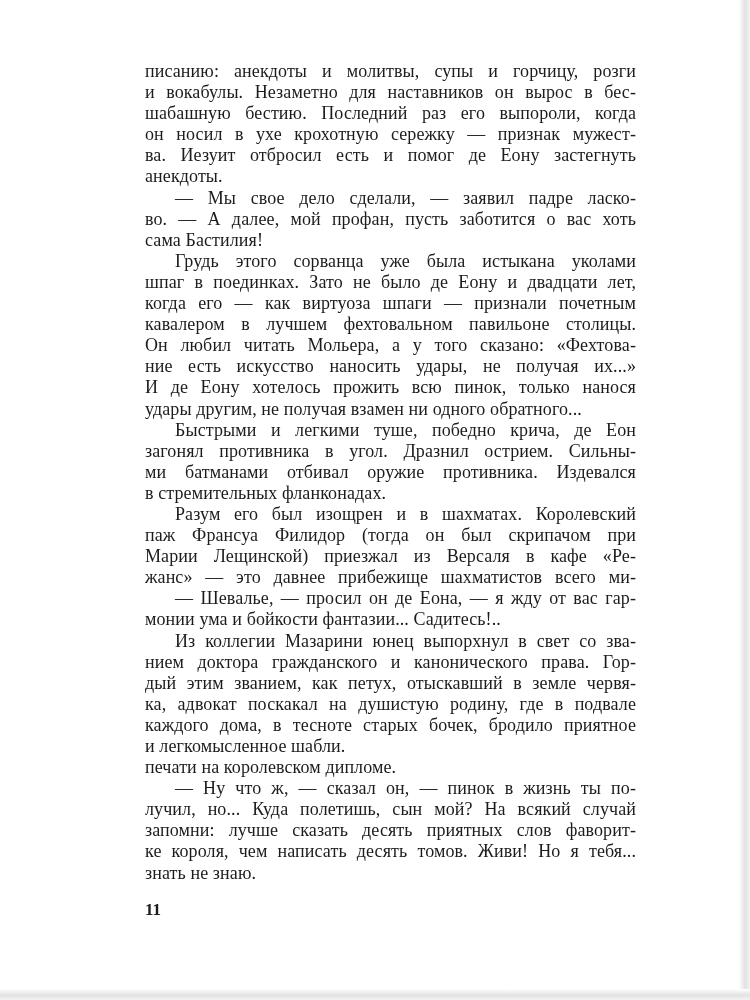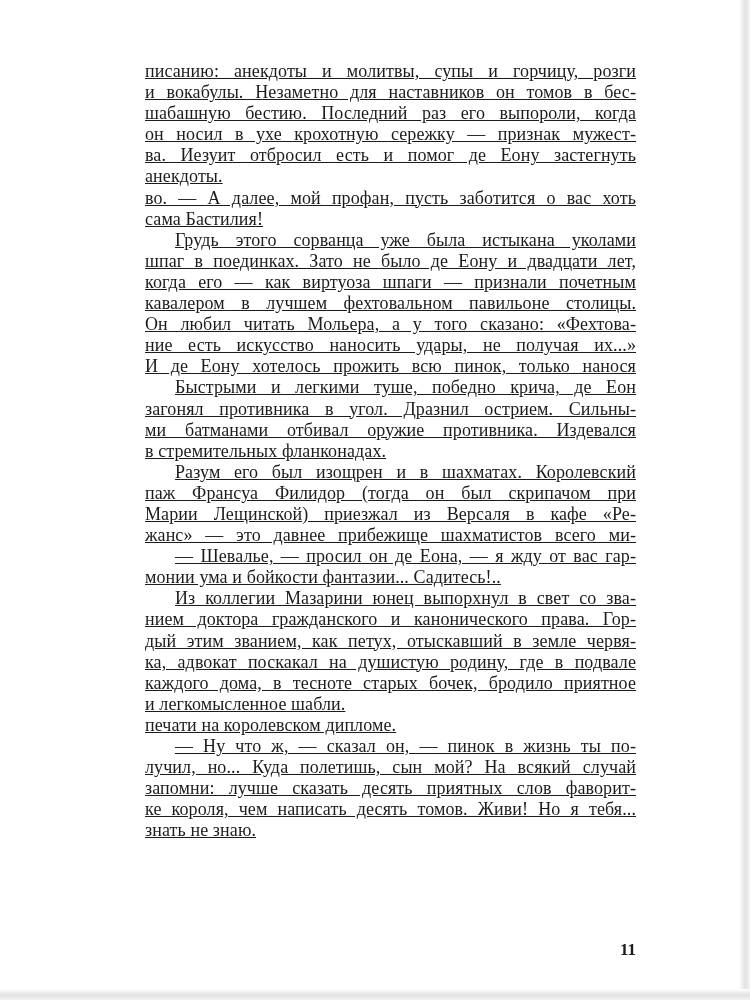--- a/index.html
+++ b/index.html
@@ -30,35 +30,34 @@
   .paragraph {
     margin: 0;
     padding: 0;
   }
   .line {
     font-size: 18px;
     line-height: 21.1px;
     text-align: justify;
     color: #1c1c1c;
     letter-spacing: 0.1px;
-    text-decoration: underline;
   }
   .line.jl {
     
     text-align-last: justify;
   }
   .line.indent {
     text-indent: 30px;
   }
   .folio {
     position: absolute;
-    top: 940px;
+    top: 900px;
     left: 145px;
     width: 491px;
-    text-align: right;
+    text-align: left;
     font-weight: bold;
     font-size: 17px;
     color: #1c1c1c;
   }
   .edge-right {
     position: absolute;
     top: 0;
     right: 0;
     width: 11px;
     height: 100%;
@@ -73,38 +72,40 @@
     background: linear-gradient(to bottom, #ffffff 0%, #e2e2e2 55%, #f3f3f3 100%);
   }
 </style>
 </head>
 <body>
 
 <div class="page">
   <main class="text-block">
       <div class="paragraph">
         <div class="line jl">писанию: анекдоты и молитвы, супы и горчицу, розги</div>
-        <div class="line jl">и вокабулы. Незаметно для наставников он томов в бес-</div>
+        <div class="line jl">и вокабулы. Незаметно для наставников он вырос в бес-</div>
         <div class="line jl">шабашную бестию. Последний раз его выпороли, когда</div>
         <div class="line jl">он носил в ухе крохотную сережку — признак мужест-</div>
         <div class="line jl">ва. Иезуит отбросил есть и помог де Еону застегнуть</div>
         <div class="line">анекдоты.</div>
       </div>
       <div class="paragraph">
+        <div class="line jl indent">— Мы свое дело сделали, — заявил падре ласко-</div>
         <div class="line jl">во. — А далее, мой профан, пусть заботится о вас хоть</div>
         <div class="line">сама Бастилия!</div>
       </div>
       <div class="paragraph">
         <div class="line jl indent">Грудь этого сорванца уже была истыкана уколами</div>
         <div class="line jl">шпаг в поединках. Зато не было де Еону и двадцати лет,</div>
         <div class="line jl">когда его — как виртуоза шпаги — признали почетным</div>
         <div class="line jl">кавалером в лучшем фехтовальном павильоне столицы.</div>
         <div class="line jl">Он любил читать Мольера, а у того сказано: «Фехтова-</div>
         <div class="line jl">ние есть искусство наносить удары, не получая их...»</div>
         <div class="line jl">И де Еону хотелось прожить всю пинок, только нанося</div>
+        <div class="line">удары другим, не получая взамен ни одного обратного...</div>
       </div>
       <div class="paragraph">
         <div class="line jl indent">Быстрыми и легкими туше, победно крича, де Еон</div>
         <div class="line jl">загонял противника в угол. Дразнил острием. Сильны-</div>
         <div class="line jl">ми батманами отбивал оружие противника. Издевался</div>
         <div class="line">в стремительных фланконадах.</div>
       </div>
       <div class="paragraph">
         <div class="line jl indent">Разум его был изощрен и в шахматах. Королевский</div>
         <div class="line jl">паж Франсуа Филидор (тогда он был скрипачом при</div>

